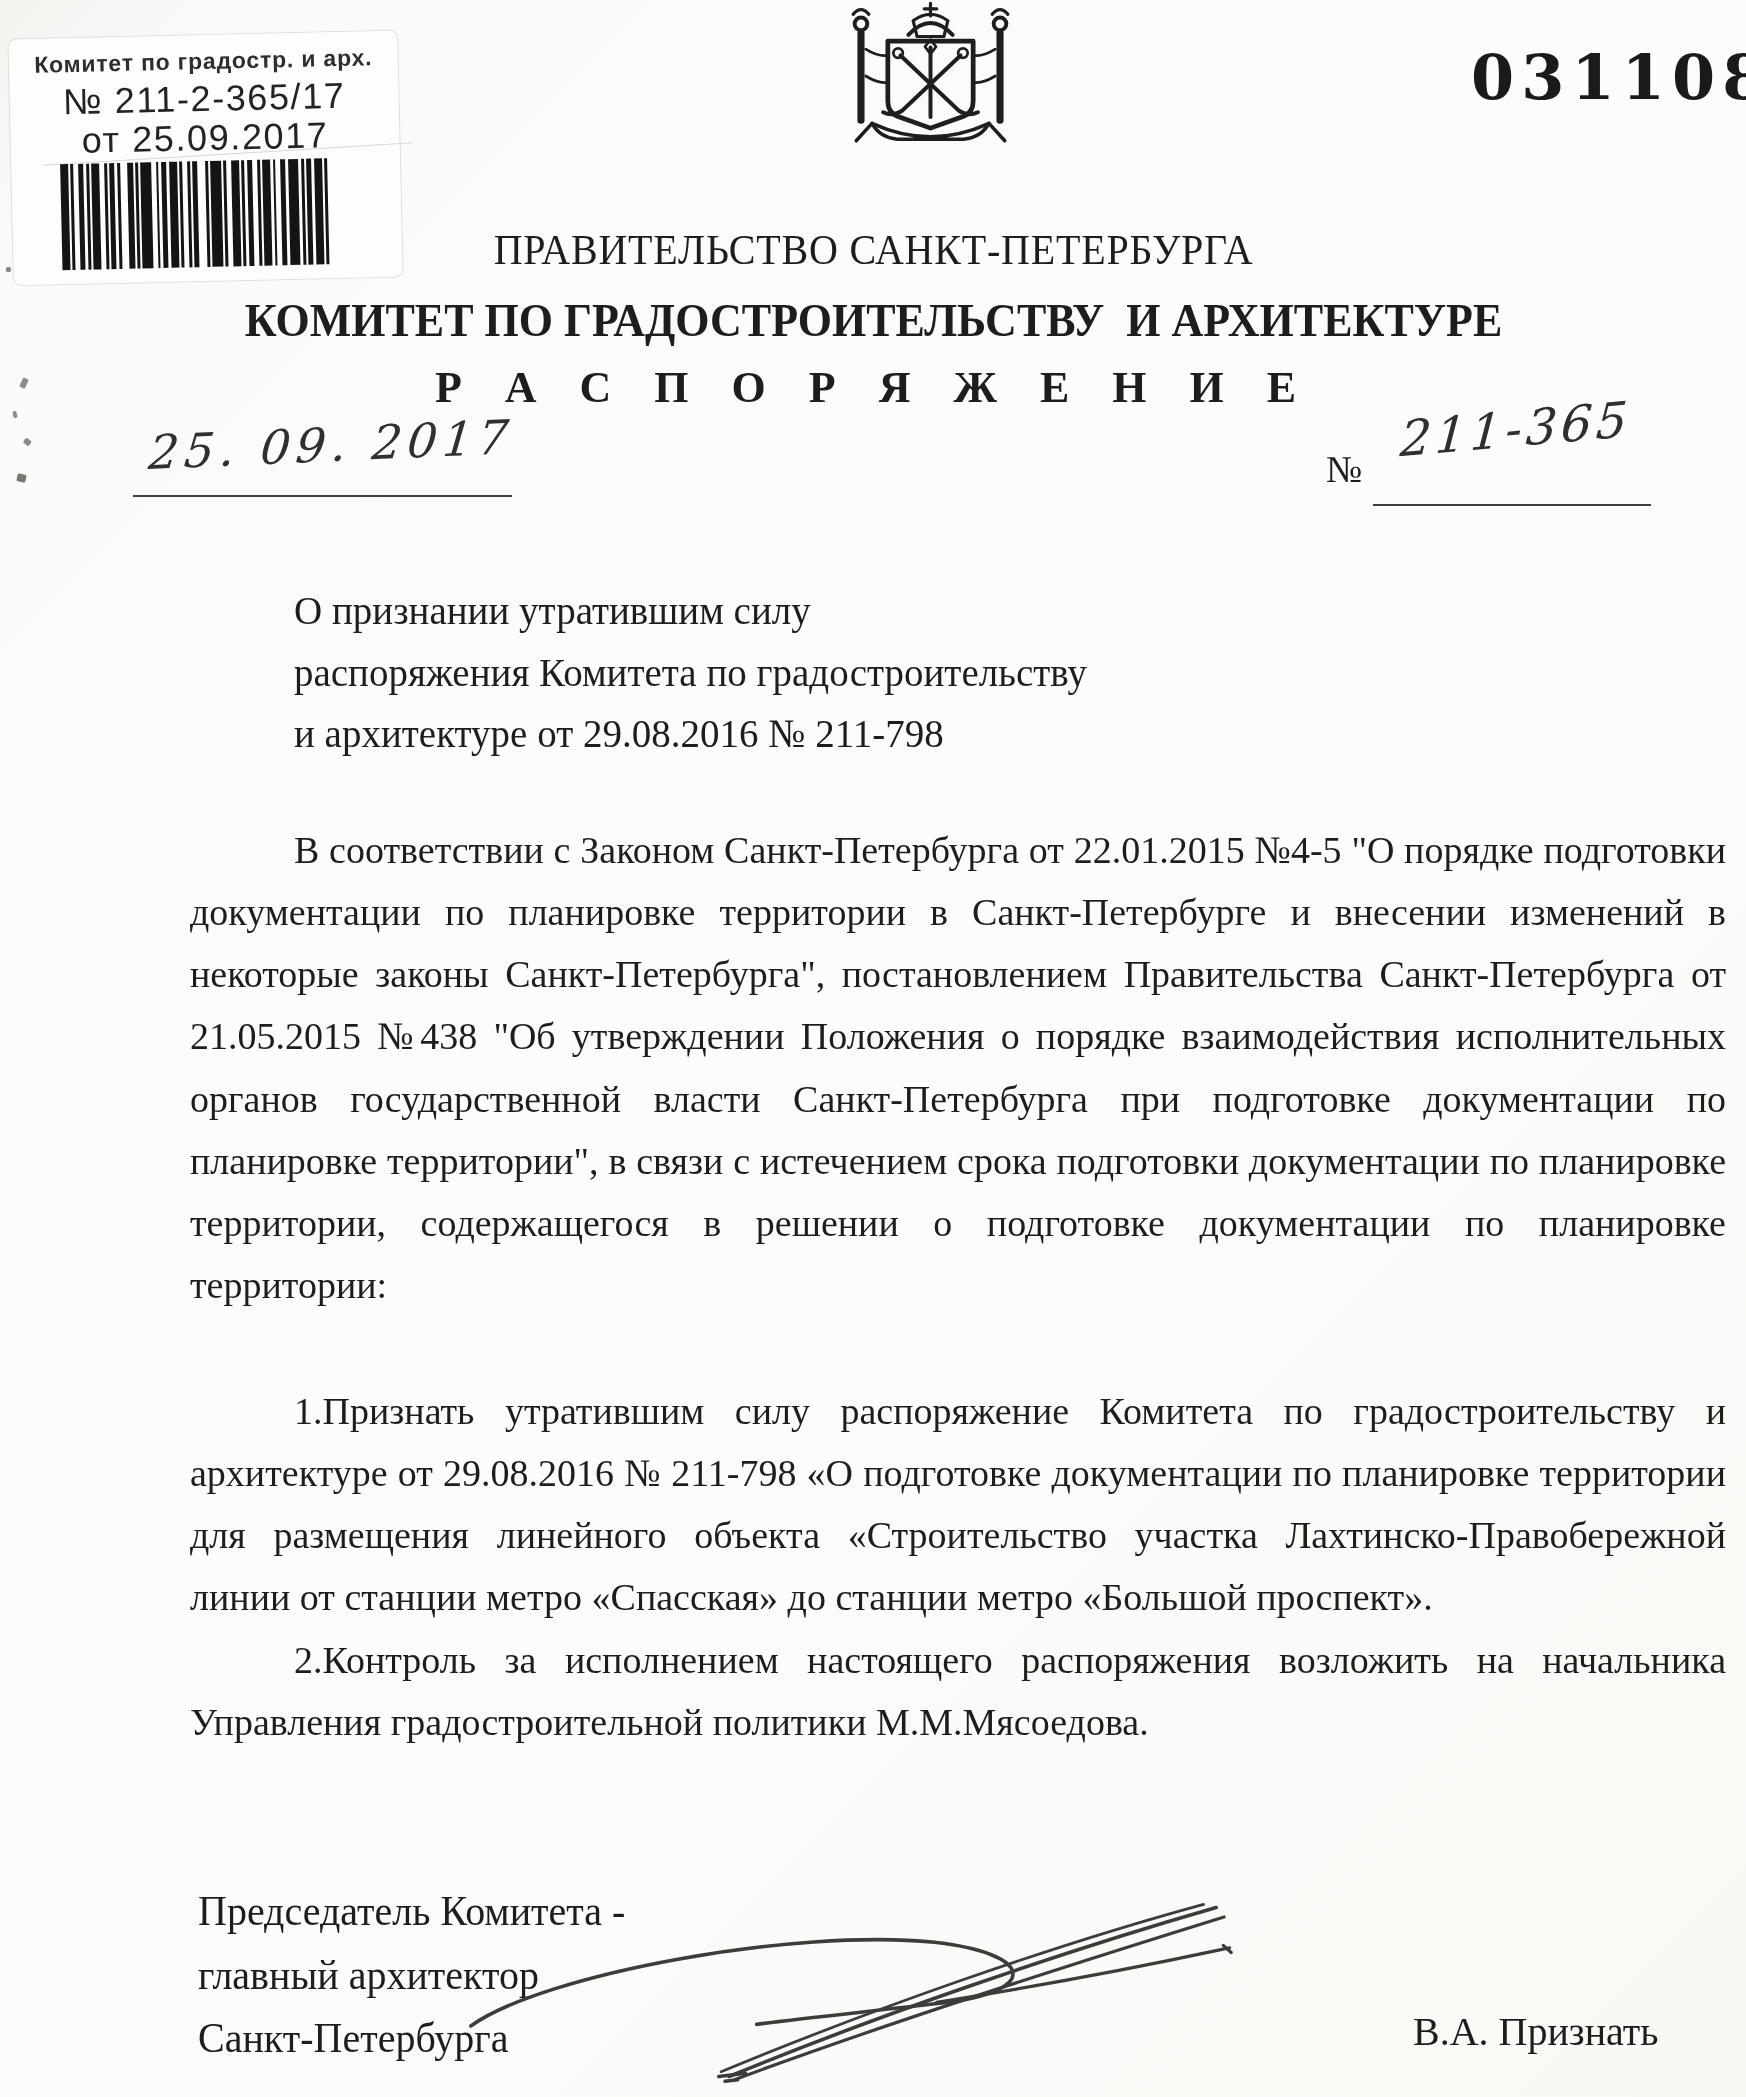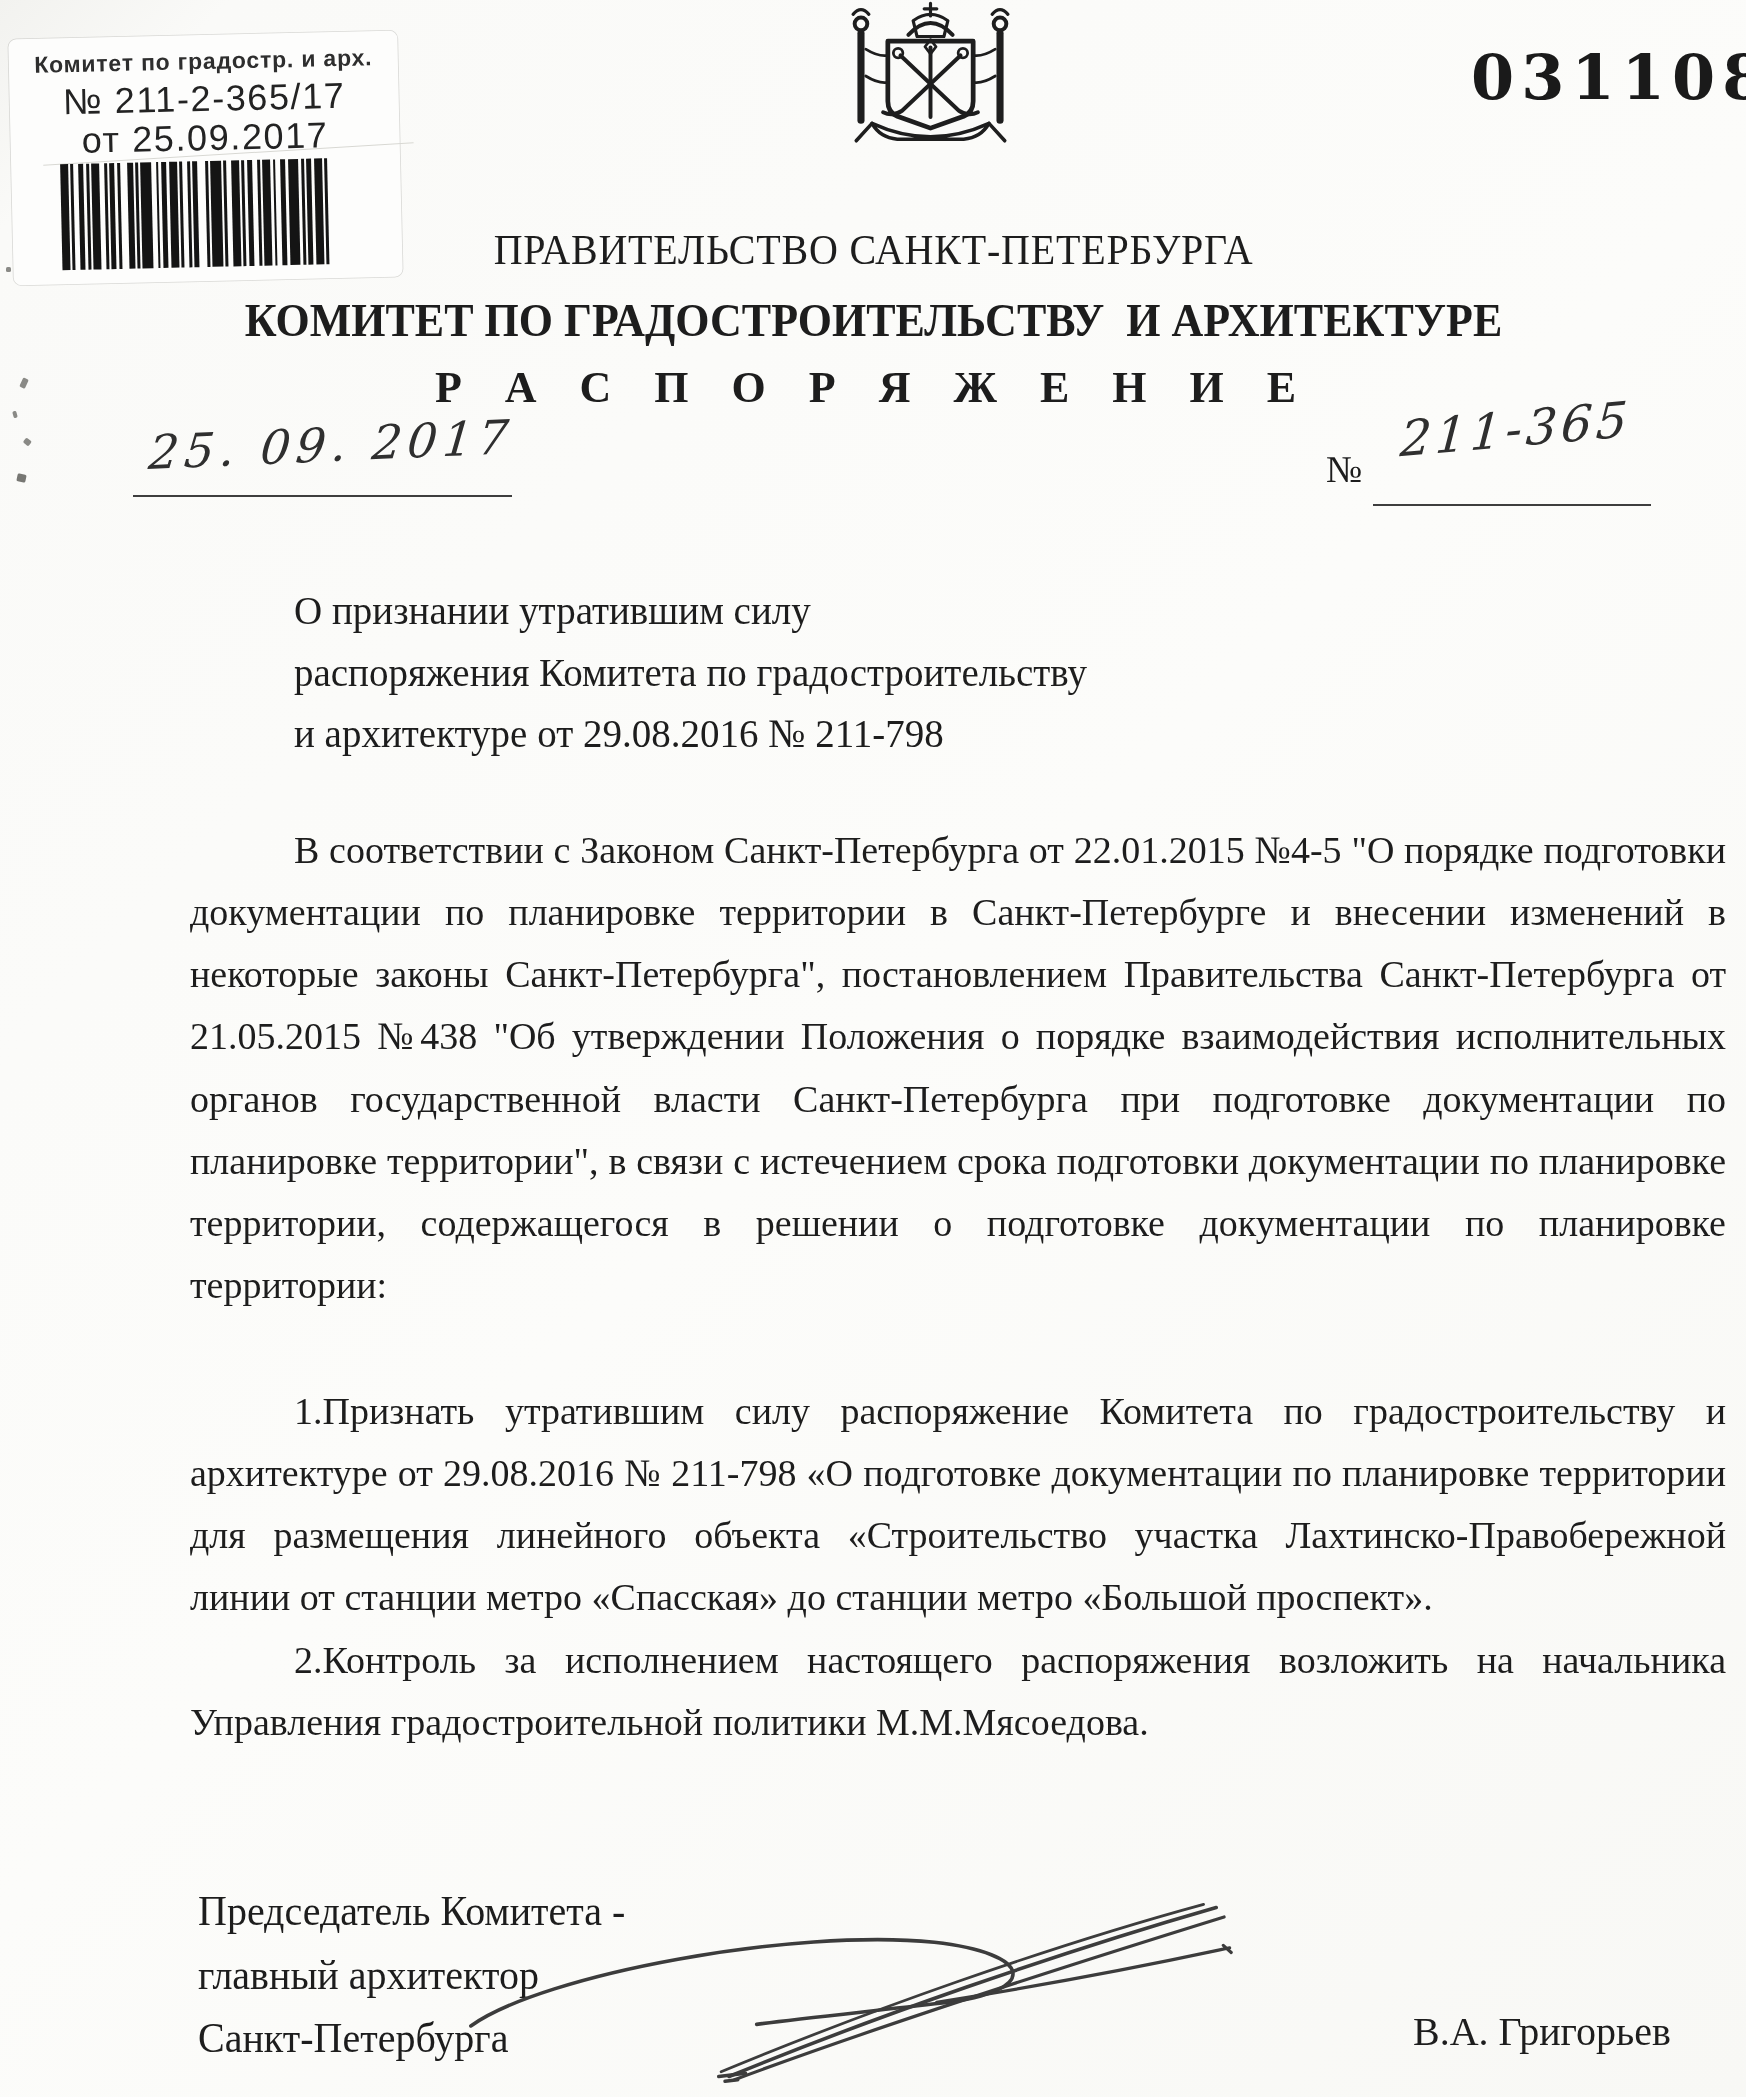--- a/index.html
+++ b/index.html
@@ -212,20 +212,20 @@
   <svg width="837" height="204" viewBox="0 0 1060 258" fill="none" stroke="#3c3c3c" stroke-linecap="round">
     <path d="M 58 172 C 150 106, 470 48, 645 66 C 770 80, 782 128, 655 143 C 560 154, 470 163, 420 170" stroke-width="4.5"></path>
     <path d="M 1002 22 C 800 80, 565 162, 385 236" stroke-width="4.5"></path>
     <path d="M 1012 34 C 812 96, 575 172, 392 240" stroke-width="4"></path>
     <path d="M 986 18 C 788 72, 558 154, 375 230" stroke-width="3.5"></path>
     <path d="M 372 236 l 34 -4 m -26 10 l 16 -2" stroke-width="4.5"></path>
     <path d="M 648 142 C 800 118, 930 92, 1005 76 l 14 -3 m -8 -3 l 10 9" stroke-width="4"></path>
   </svg>
 </div>
 
-<div class="abs sig-name">В.А. Григорьев</div>
+<div class="abs sig-name">В.А. Признать</div>
 
 <div class="abs speck sp1"></div>
 <div class="abs speck sp2"></div>
 <div class="abs speck sp3"></div>
 <div class="abs speck sp4"></div>
 <div class="abs speck sp5"></div>
 
 
 </body></html>

